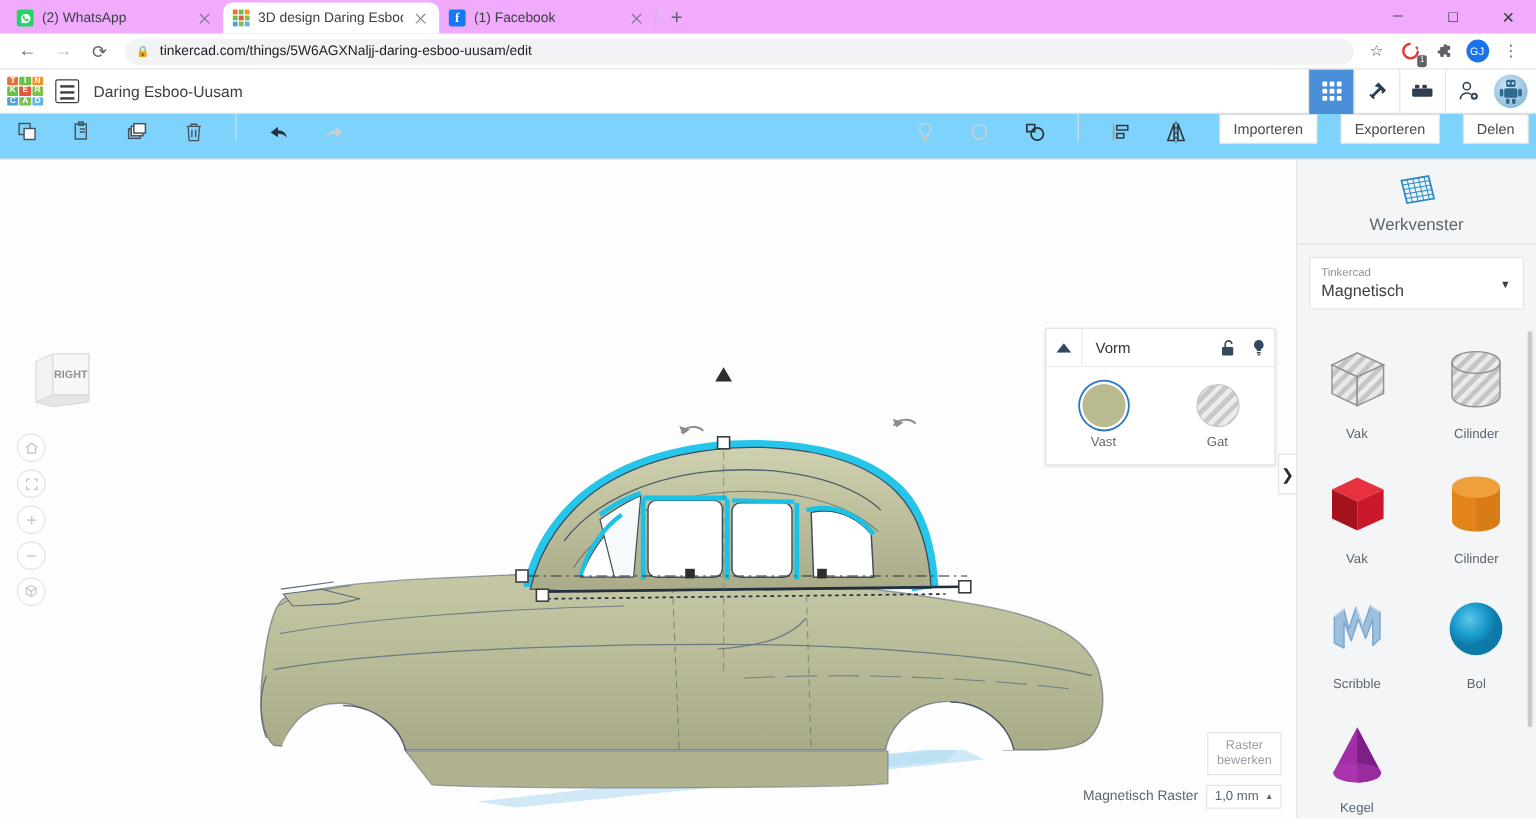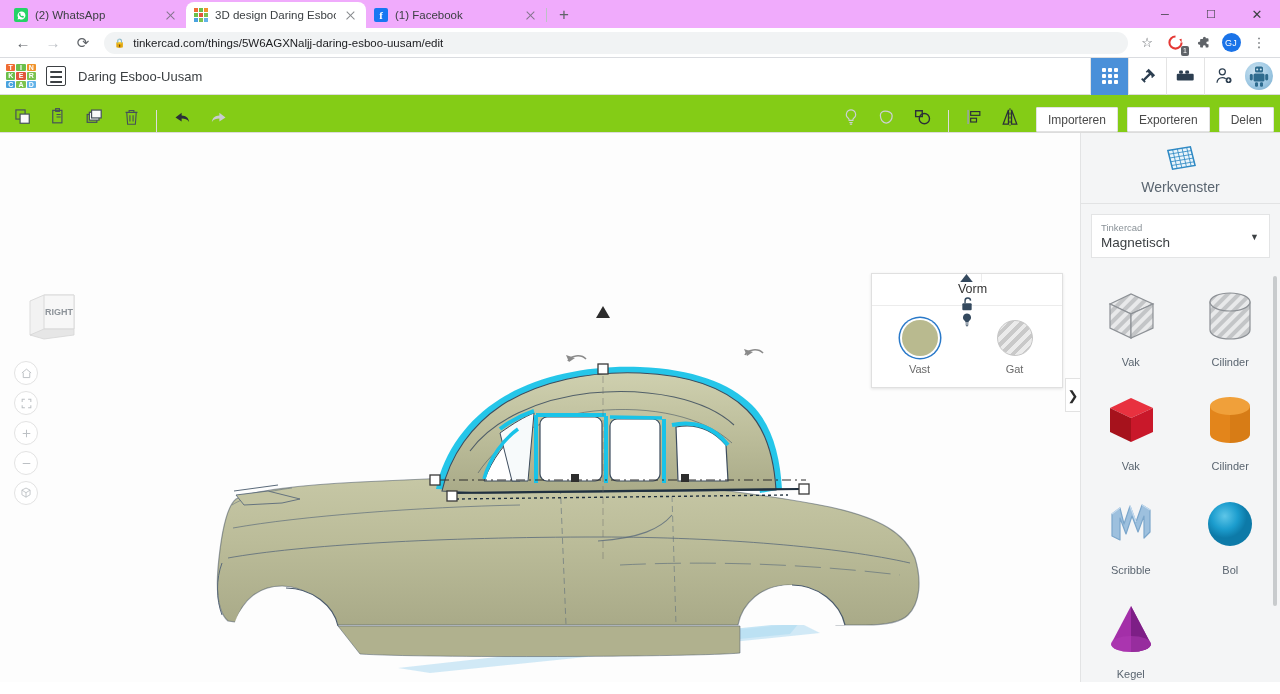--- a/index.html
+++ b/index.html
@@ -102,22 +102,22 @@
           gap:2px; width:16px;height:16px;}
   .grid9 i{ background:#fff; border-radius:1px; }
   .robot{
     width:28px;height:28px;border-radius:50%;
     background:radial-gradient(circle at 40% 35%, #cfe5f2 0%, #9ec8e3 55%, #74a9c9 100%);
     display:flex;align-items:center;justify-content:center; overflow:hidden; position:relative;
   }
 
   
   .edit-toolbar{
-    height:38px; background:#84cc16; border-bottom:1px solid #dcdcdc;
-    display:flex; align-items:flex-end; padding:0 6px; gap:2px;
+    height:38px; background:#7dd3fc; border-bottom:1px solid #dcdcdc;
+    display:flex; align-items:flex-start; padding:0 6px; gap:12px;
   }
   .tool{
     width:34px;height:30px; display:flex;align-items:center;justify-content:center;
     color:#3c4043;
   }
   .tool.dim{ color:#c9ccd0; }
   .tbsep{ width:1px; height:22px; background:#dcdcdc; margin:0 6px; }
   .spacer{ flex:1; }
   .txtbtn{
     height:25px; padding:0 11px; border:1px solid #e2e2e2; background:#fff;
@@ -137,21 +137,21 @@
   .navcircle{
     width:24px;height:24px;border-radius:50%;border:1px solid #e3e3e3;background:#fff;
     display:flex;align-items:center;justify-content:center;color:#b9bcc0;font-size:12px;
   }
 
   
   .vorm-panel{
     position:absolute; left:871px; top:140px; width:192px; background:#fff;
     border:1px solid #e0e0e0; box-shadow:0 1px 3px rgba(0,0,0,.11);
   }
-  .vorm-head{ height:32px; display:flex; align-items:center; border-bottom:1px solid #ececec;flex-direction:column; }
+  .vorm-head{ height:32px; display:flex; align-items:center; border-bottom:1px solid #ececec; }
   .vorm-collapse{ width:30px;height:31px; display:flex;align-items:center;justify-content:center;
                   border-right:1px solid #ececec; color:#34495e; font-size:9px;}
   .vorm-title{ font-size:12.5px; color:#333; padding-left:11px; flex:1; }
   .vorm-ico{ width:26px;height:31px;display:flex;align-items:center;justify-content:center;
              color:#34495e;}
   .vorm-body{ display:flex; padding:14px 0 12px;justify-content:space-between; }
   .swatch-wrap{ flex:1; display:flex; flex-direction:column; align-items:center; gap:7px; }
   .swatch{ width:36px;height:36px;border-radius:50%; }
   .swatch.sel{ box-shadow:0 0 0 2px #fff, 0 0 0 3.5px #2979c9; }
   .swatch.hole{
@@ -612,20 +612,33 @@
           <div class="swatch sel" style="background:#b9ba8f"></div>
           <div class="swatch-label">Vast</div>
         </div>
         <div class="swatch-wrap">
           <div class="swatch hole"></div>
           <div class="swatch-label">Gat</div>
         </div>
       </div>
     </div>
 
+    <div class="grid-ctrls">
+      <div class="raster-btn">
+        <span>Raster</span>
+        <span>bewerken</span>
+      </div>
+      <div class="magnet-row">
+        <span class="magnet-label">Magnetisch Raster</span>
+        <span class="magnet-select">
+          <span>1,0 mm</span>
+          <span style="font-size:7px">▲</span>
+        </span>
+      </div>
+    </div>
   </div>
 
   <div class="side-handle">
     <span>❯</span>
   </div>
 
   <div class="sidebar">
 
     <div class="side-top">
       <div class="side-top-item">

